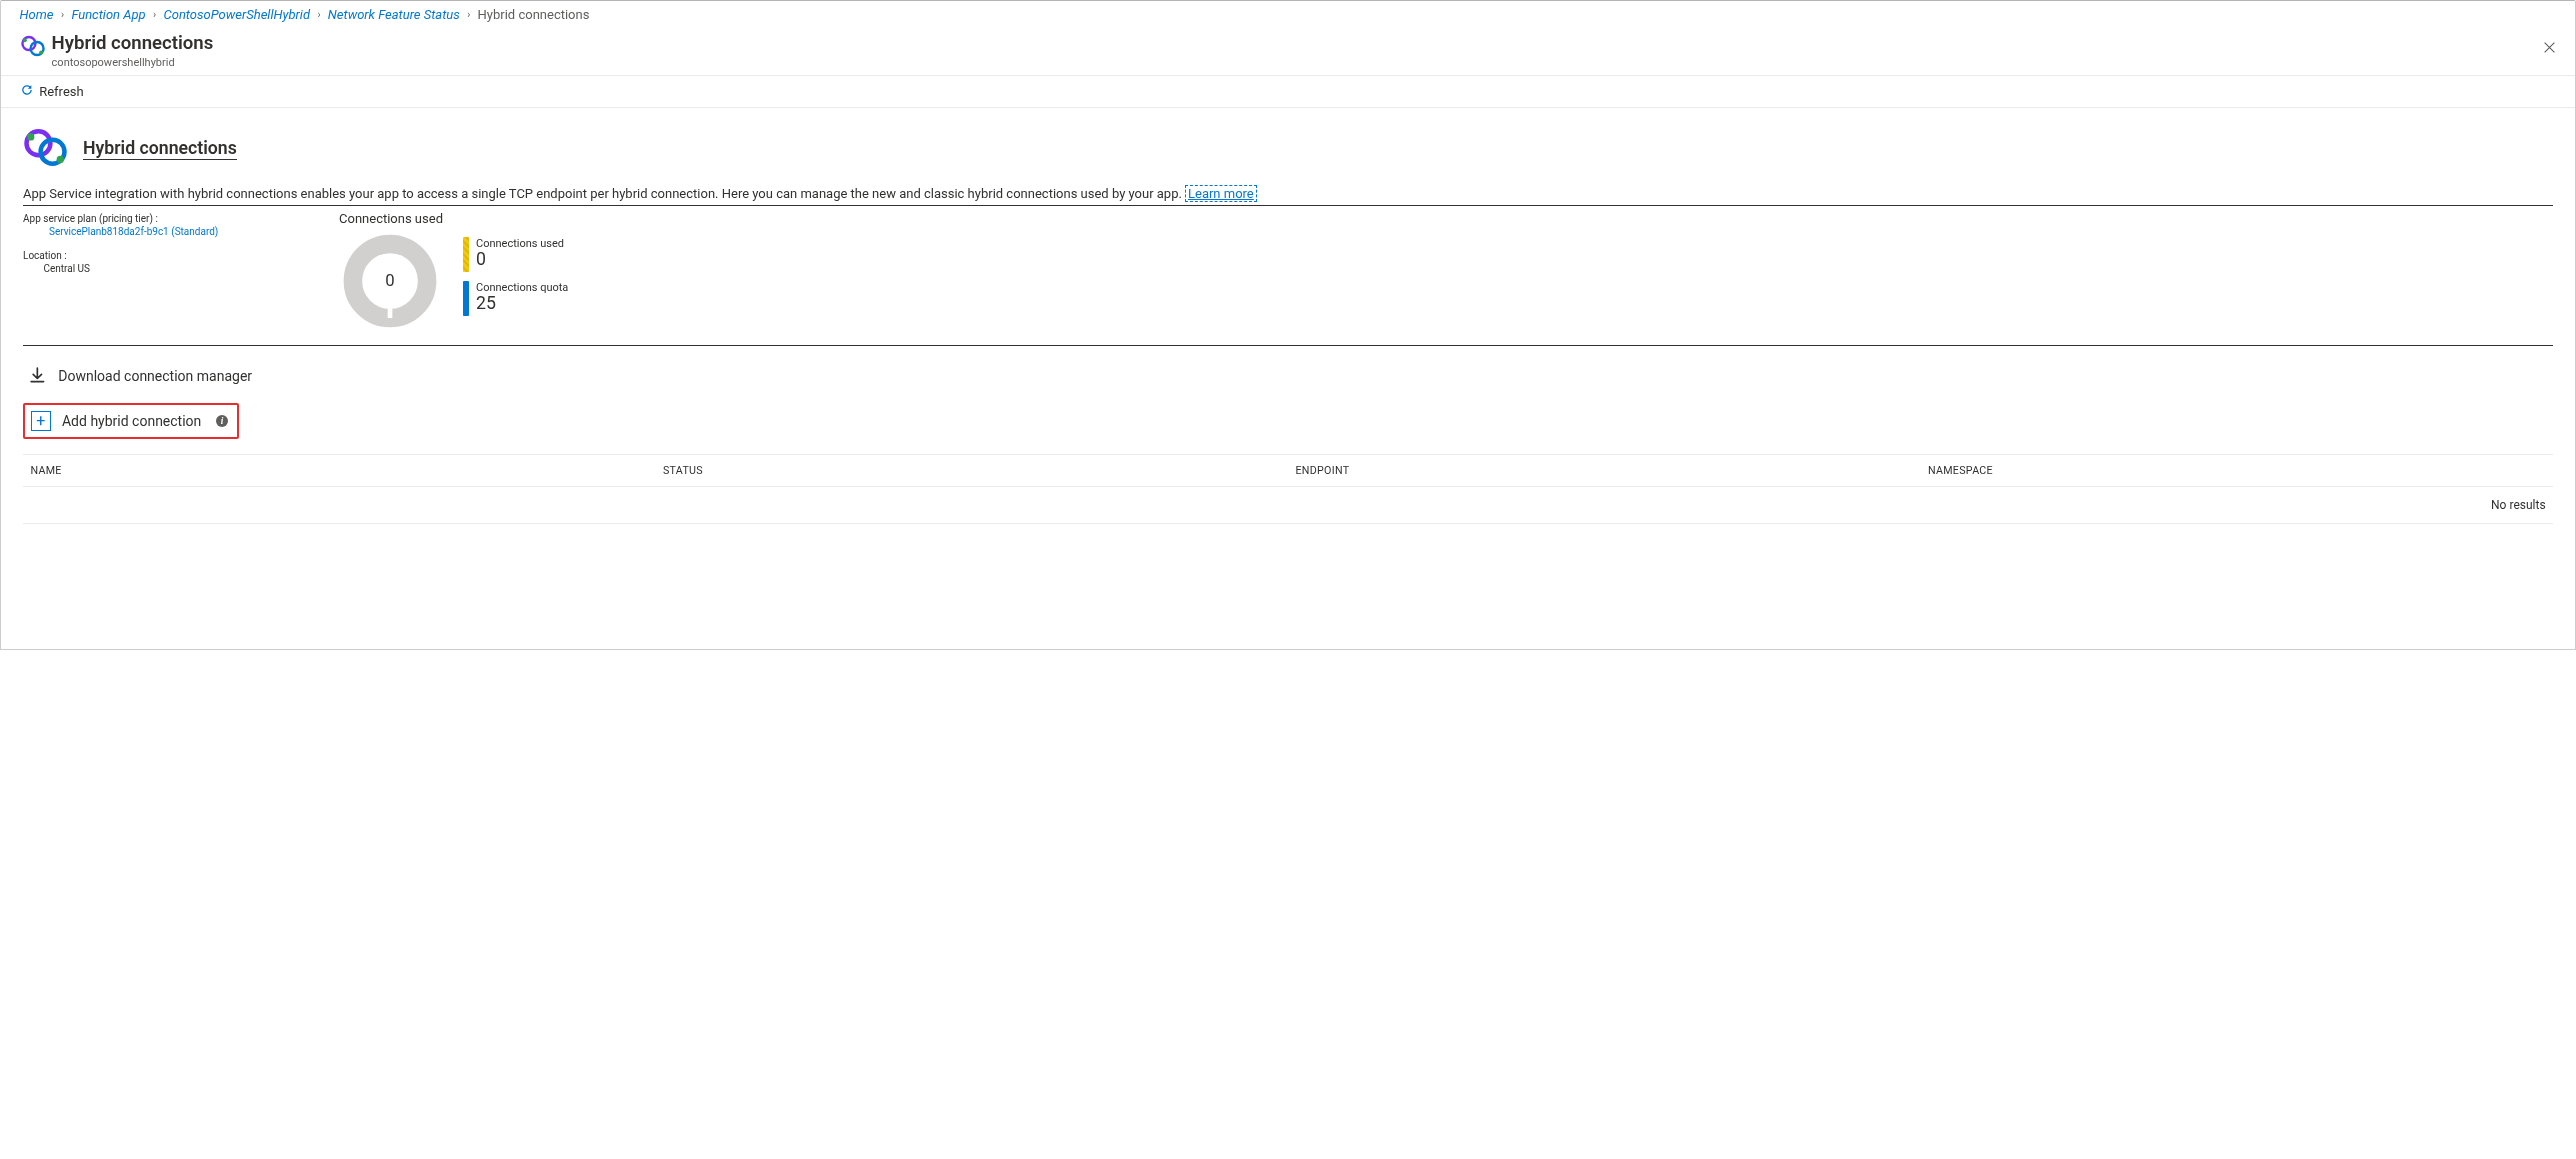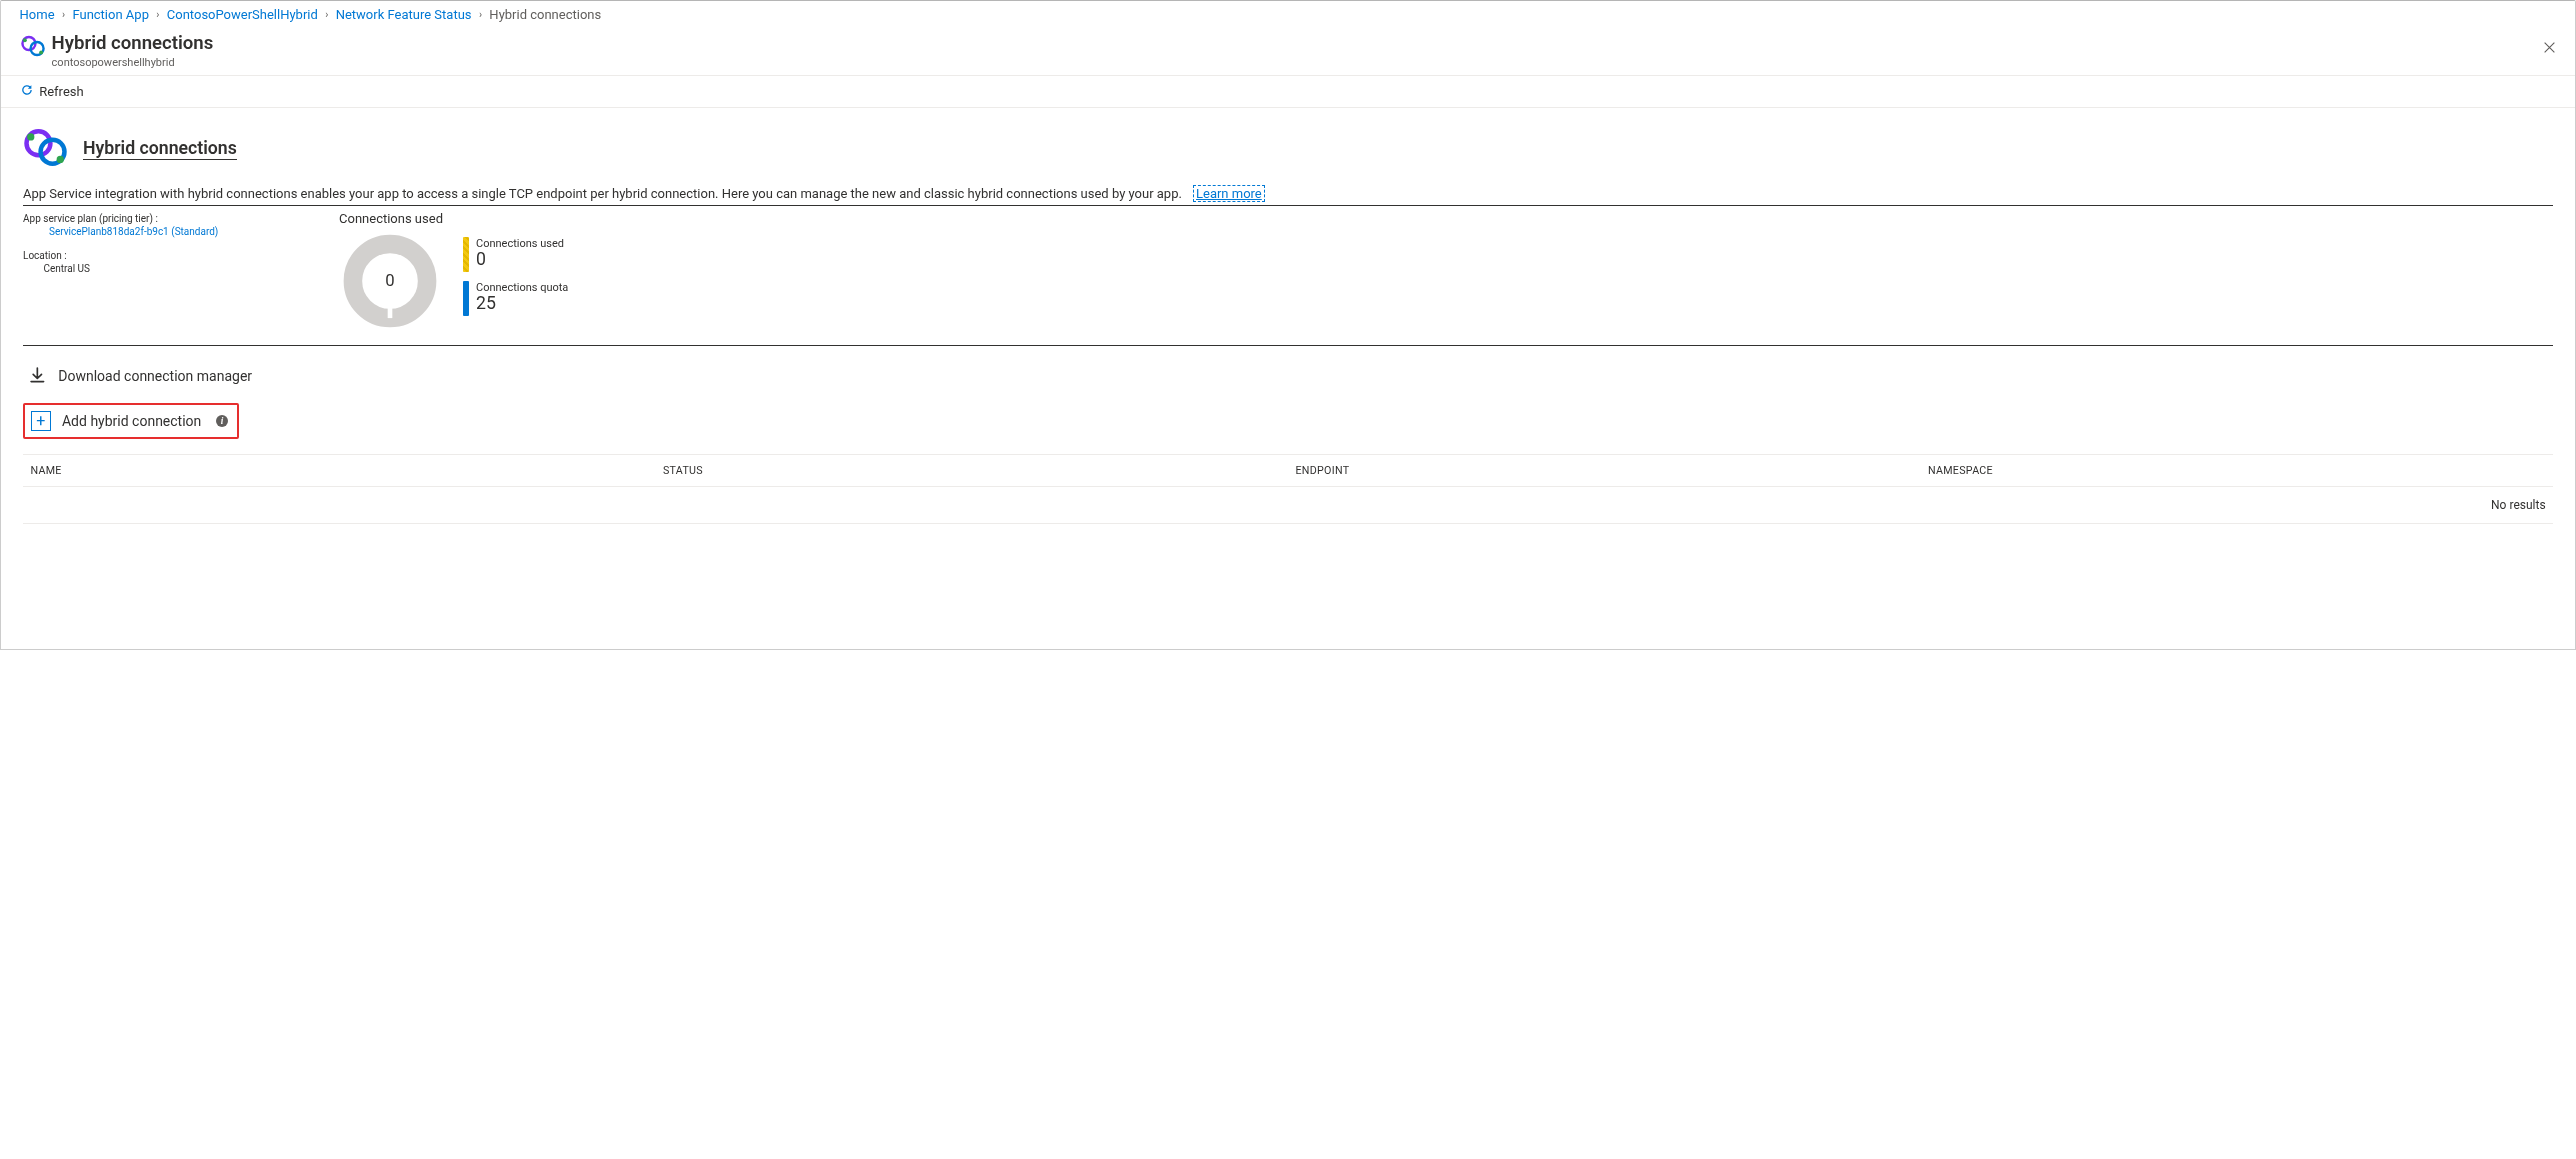--- a/index.html
+++ b/index.html
@@ -21,21 +21,21 @@
 
   
   .breadcrumb {
     display: flex;
     align-items: center;
     gap: 7.4px;
     padding: 5.6px 15px 3.7px 18.6px;
     font-size: 13px;
     color: #605e5c;
   }
-  .breadcrumb a { color: #0078d4; text-decoration: none; }
+  .breadcrumb a { color: #0078d4; text-decoration: none; font-style: italic; }
   .breadcrumb .sep { color: #605e5c; font-size: 10.2px; }
   .breadcrumb .current { color: #605e5c; }
 
   
   .blade-header {
     display: flex;
     align-items: flex-start;
     padding: 5.6px 18.6px 5.6px 18.6px;
     border-bottom: 0.9px solid #edebe9;
     position: relative;
@@ -95,21 +95,20 @@
   .desc {
     font-size: 13px;
     color: #323130;
     margin-bottom: 3.7px;
   }
   .desc a.learn-more {
     color: #0078d4;
     text-decoration: underline;
     border: 0.9px dashed #0078d4;
     padding: 0 1.9px;
-    margin-left: 8px;
   }
 
   .info-block {
     border-top: 0.9px solid #323130;
     padding-top: 5.6px;
     display: flex;
     gap: 37px;
     margin-bottom: 13px;
   }
   .info-left { width: 279px; font-size: 10px; }

